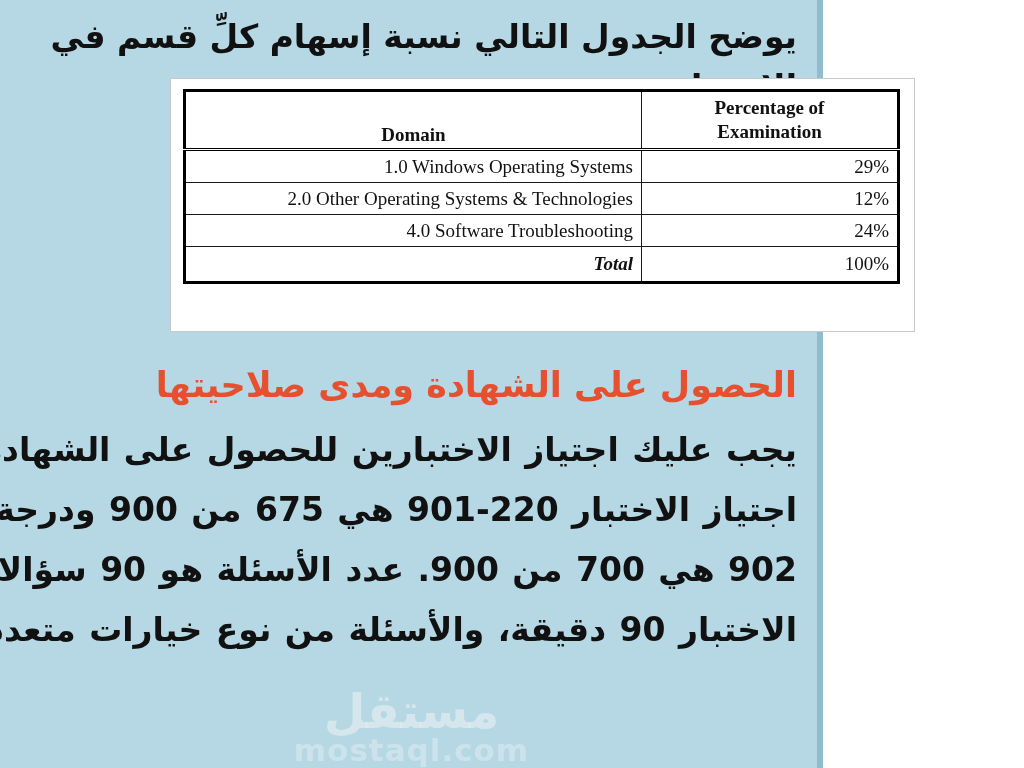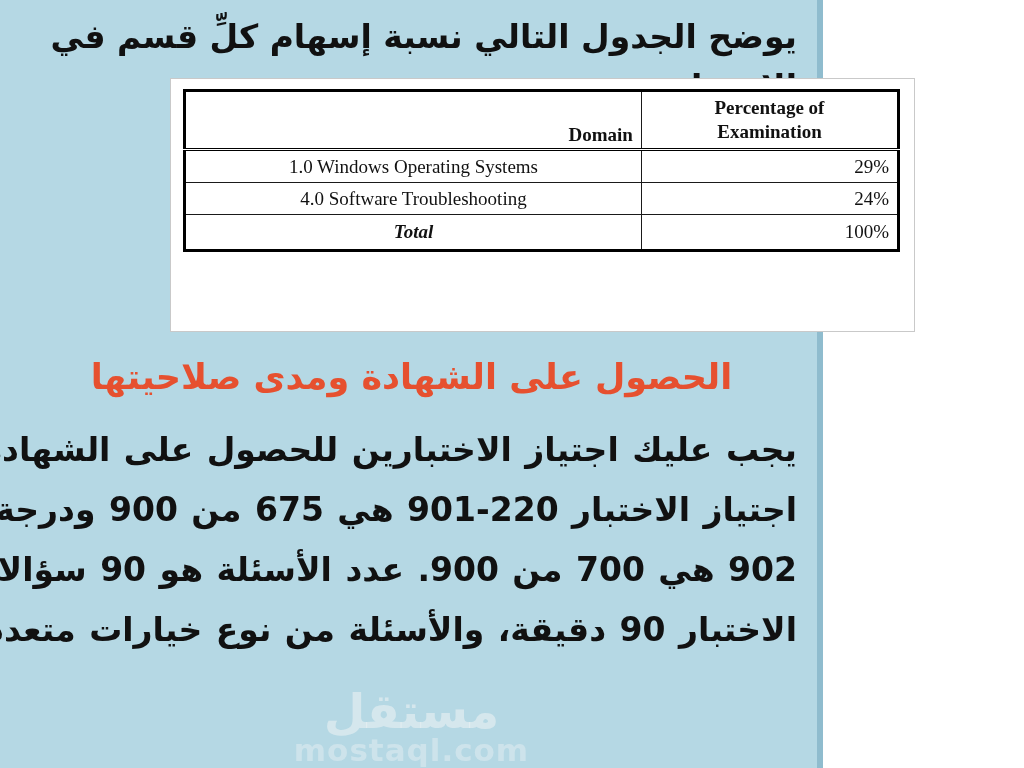--- a/index.html
+++ b/index.html
@@ -31,33 +31,33 @@
     border:3px solid #000;
   }
   table.exam-table td,table.exam-table th{
     border:1.5px solid #1a1a1a;
     padding:2px 8px;
   }
   table.exam-table th{
     border-bottom:3px double #000;
   }
   th.domain-header{
-    width:64%;text-align:right;vertical-align:bottom;
+    width:64%;text-align:center;vertical-align:bottom;
     height:52px;font-weight:bold;
   }
   th.pct-header{
     width:36%;text-align:center;vertical-align:middle;font-weight:bold;text-decoration:underline;
   }
   th.pct-header span{display:inline-block;max-width:160px;line-height:1.25;}
-  td.domain-cell{height:27px;text-align:center;}
+  td.domain-cell{height:27px;text-align:right;}
   td.pct-cell{text-align:right;}
   tr.total-row td.domain-cell{font-weight:bold;height:30px;font-style:italic;}
   .cert-heading{
-    position:absolute;top:352px;right:26px;left:26px;
-    direction:rtl;text-align:center;
+    position:absolute;top:360px;right:26px;left:26px;
+    direction:rtl;text-align:right;
     font-size:35px;font-weight:bold;line-height:50px;
   }
   .paragraph{
     position:absolute;top:420px;right:26px;left:22px;
     direction:rtl;color:#111;
   }
   .para-line{
     font-size:33px;font-weight:bold;line-height:60px;height:60px;
     text-align:justify;text-align-last:justify;
     white-space:nowrap;
@@ -98,20 +98,24 @@
             <span>Percentage of Examination</span>
           </th>
         </tr>
       </thead>
       <tbody>
         <tr>
           <td class="domain-cell">1.0 Windows Operating Systems</td>
           <td class="pct-cell">29%</td>
         </tr>
         <tr>
+          <td class="domain-cell">2.0 Other Operating Systems &amp; Technologies</td>
+          <td class="pct-cell">12%</td>
+        </tr>
+        <tr>
           <td class="domain-cell">4.0 Software Troubleshooting</td>
           <td class="pct-cell">24%</td>
         </tr>
         <tr class="total-row">
           <td class="domain-cell">Total</td>
           <td class="pct-cell">100%</td>
         </tr>
       </tbody>
     </table>
   </div>

